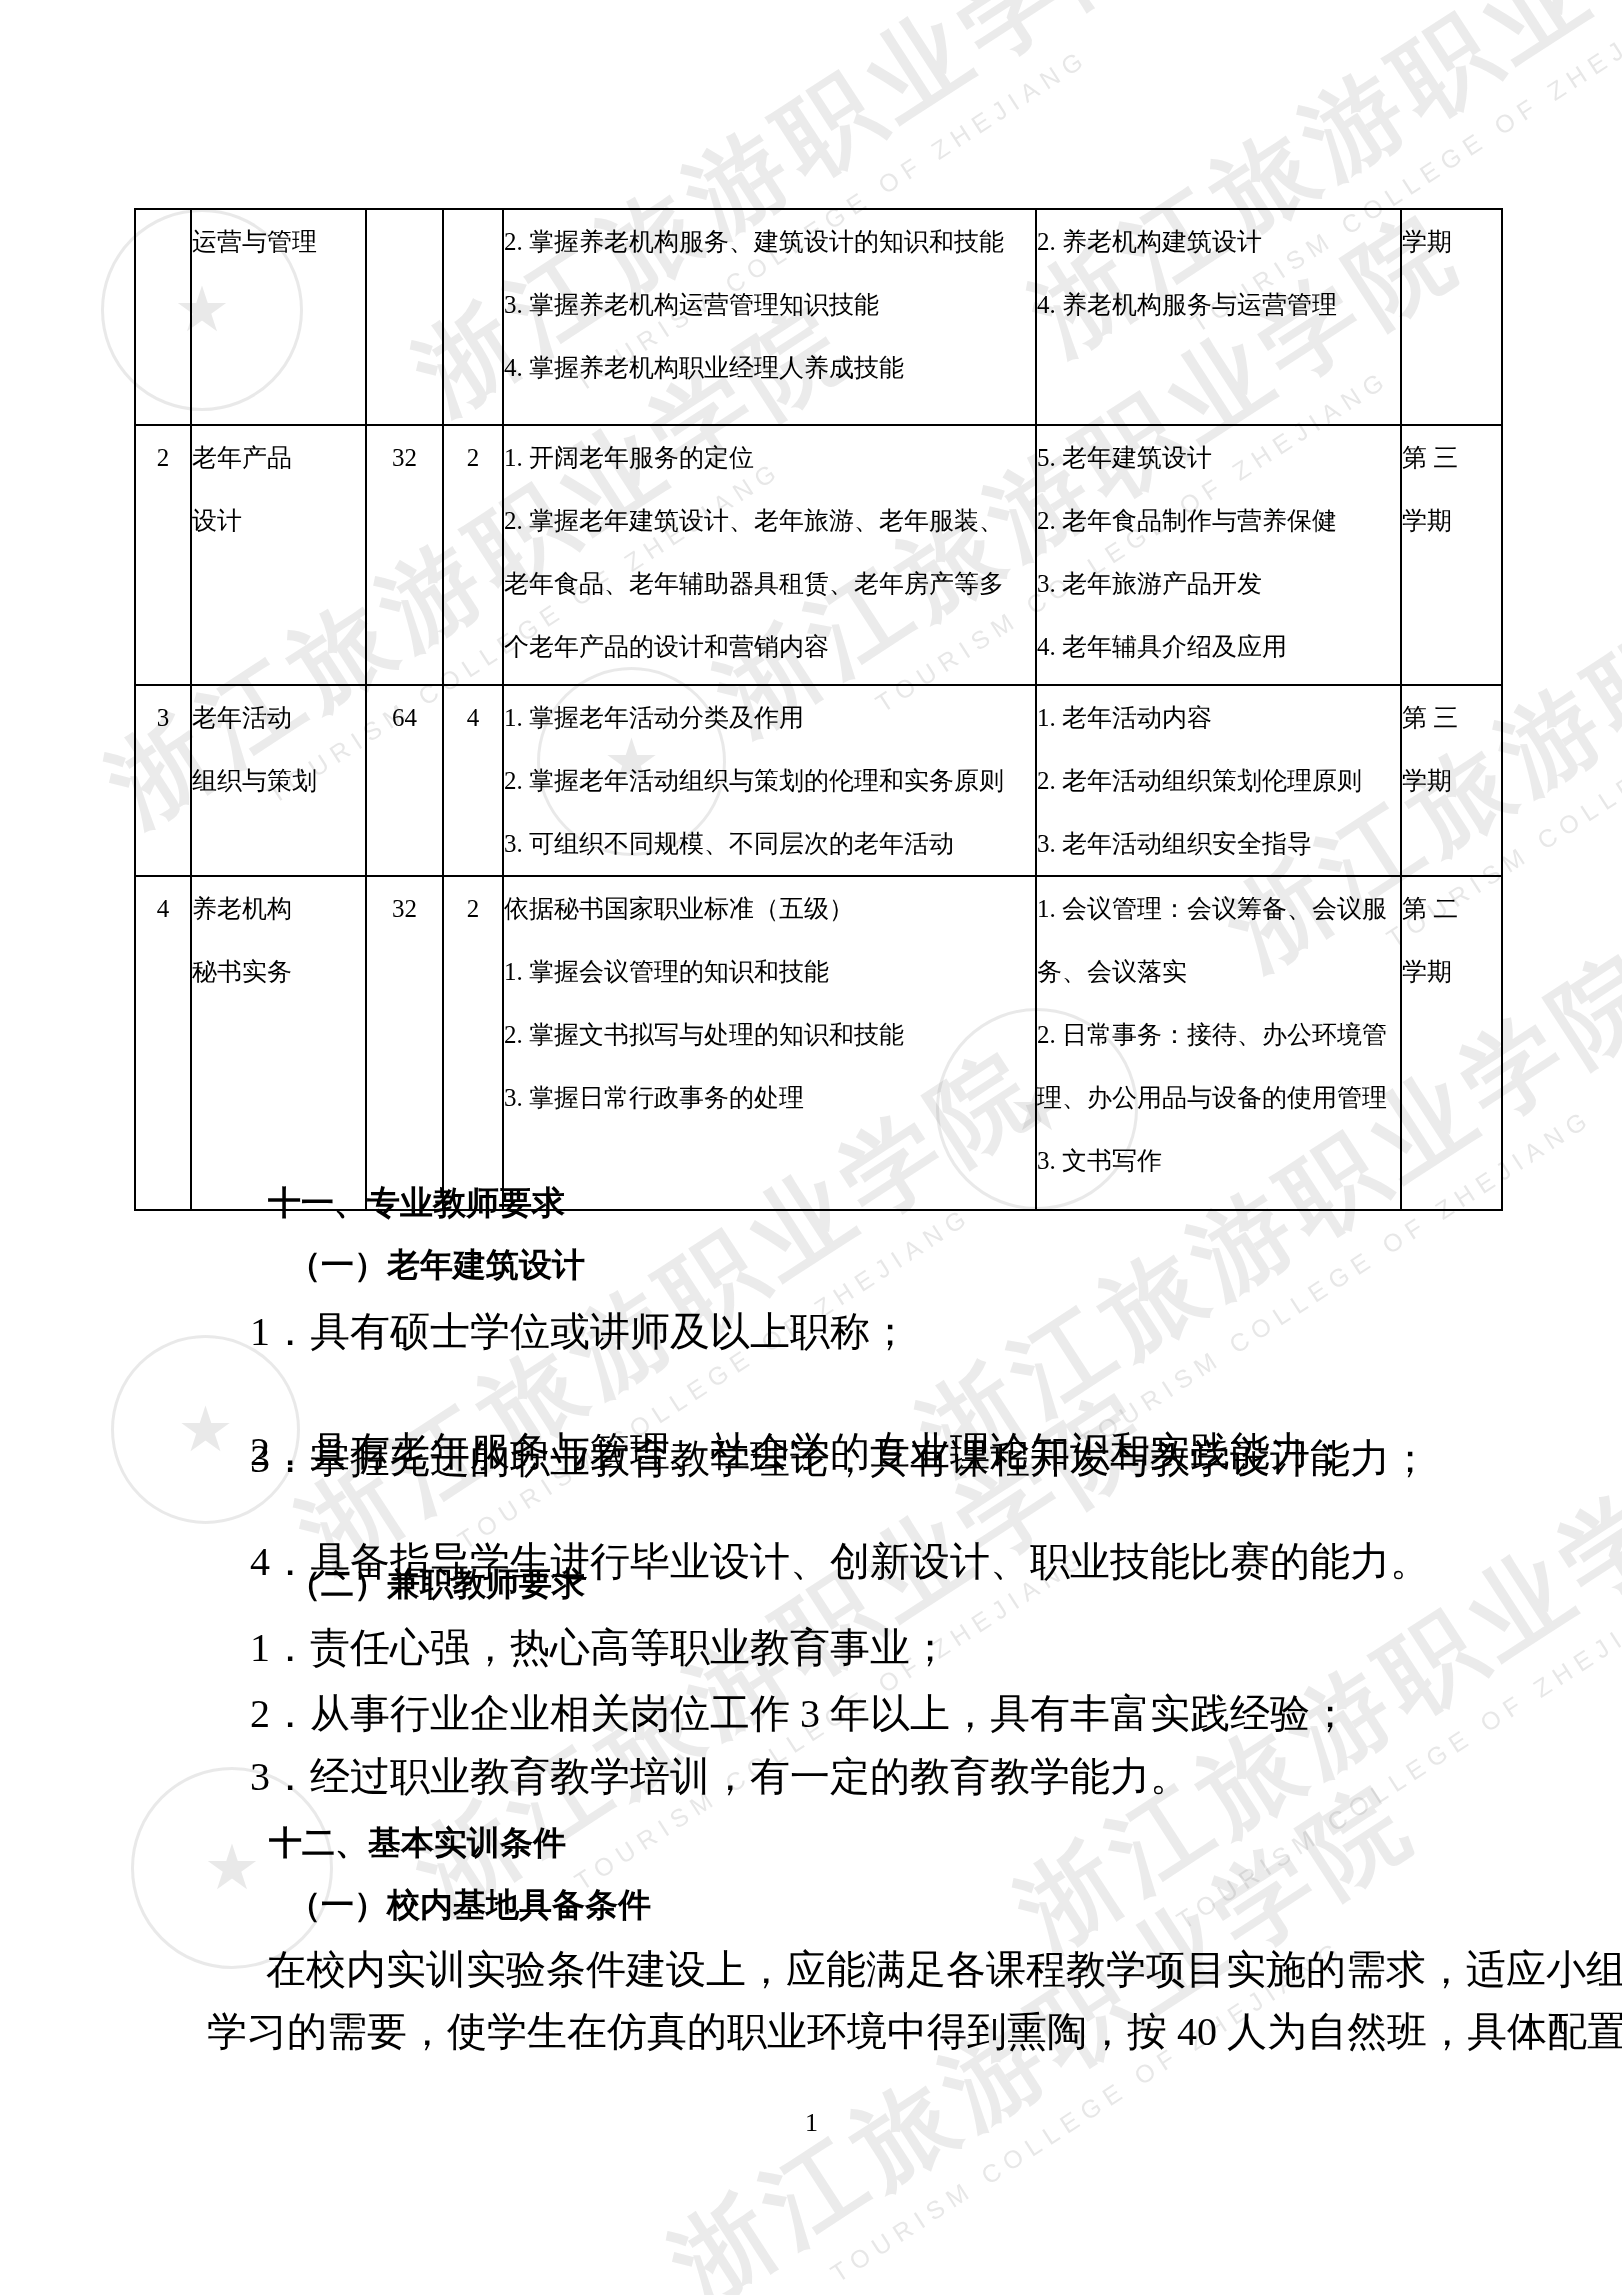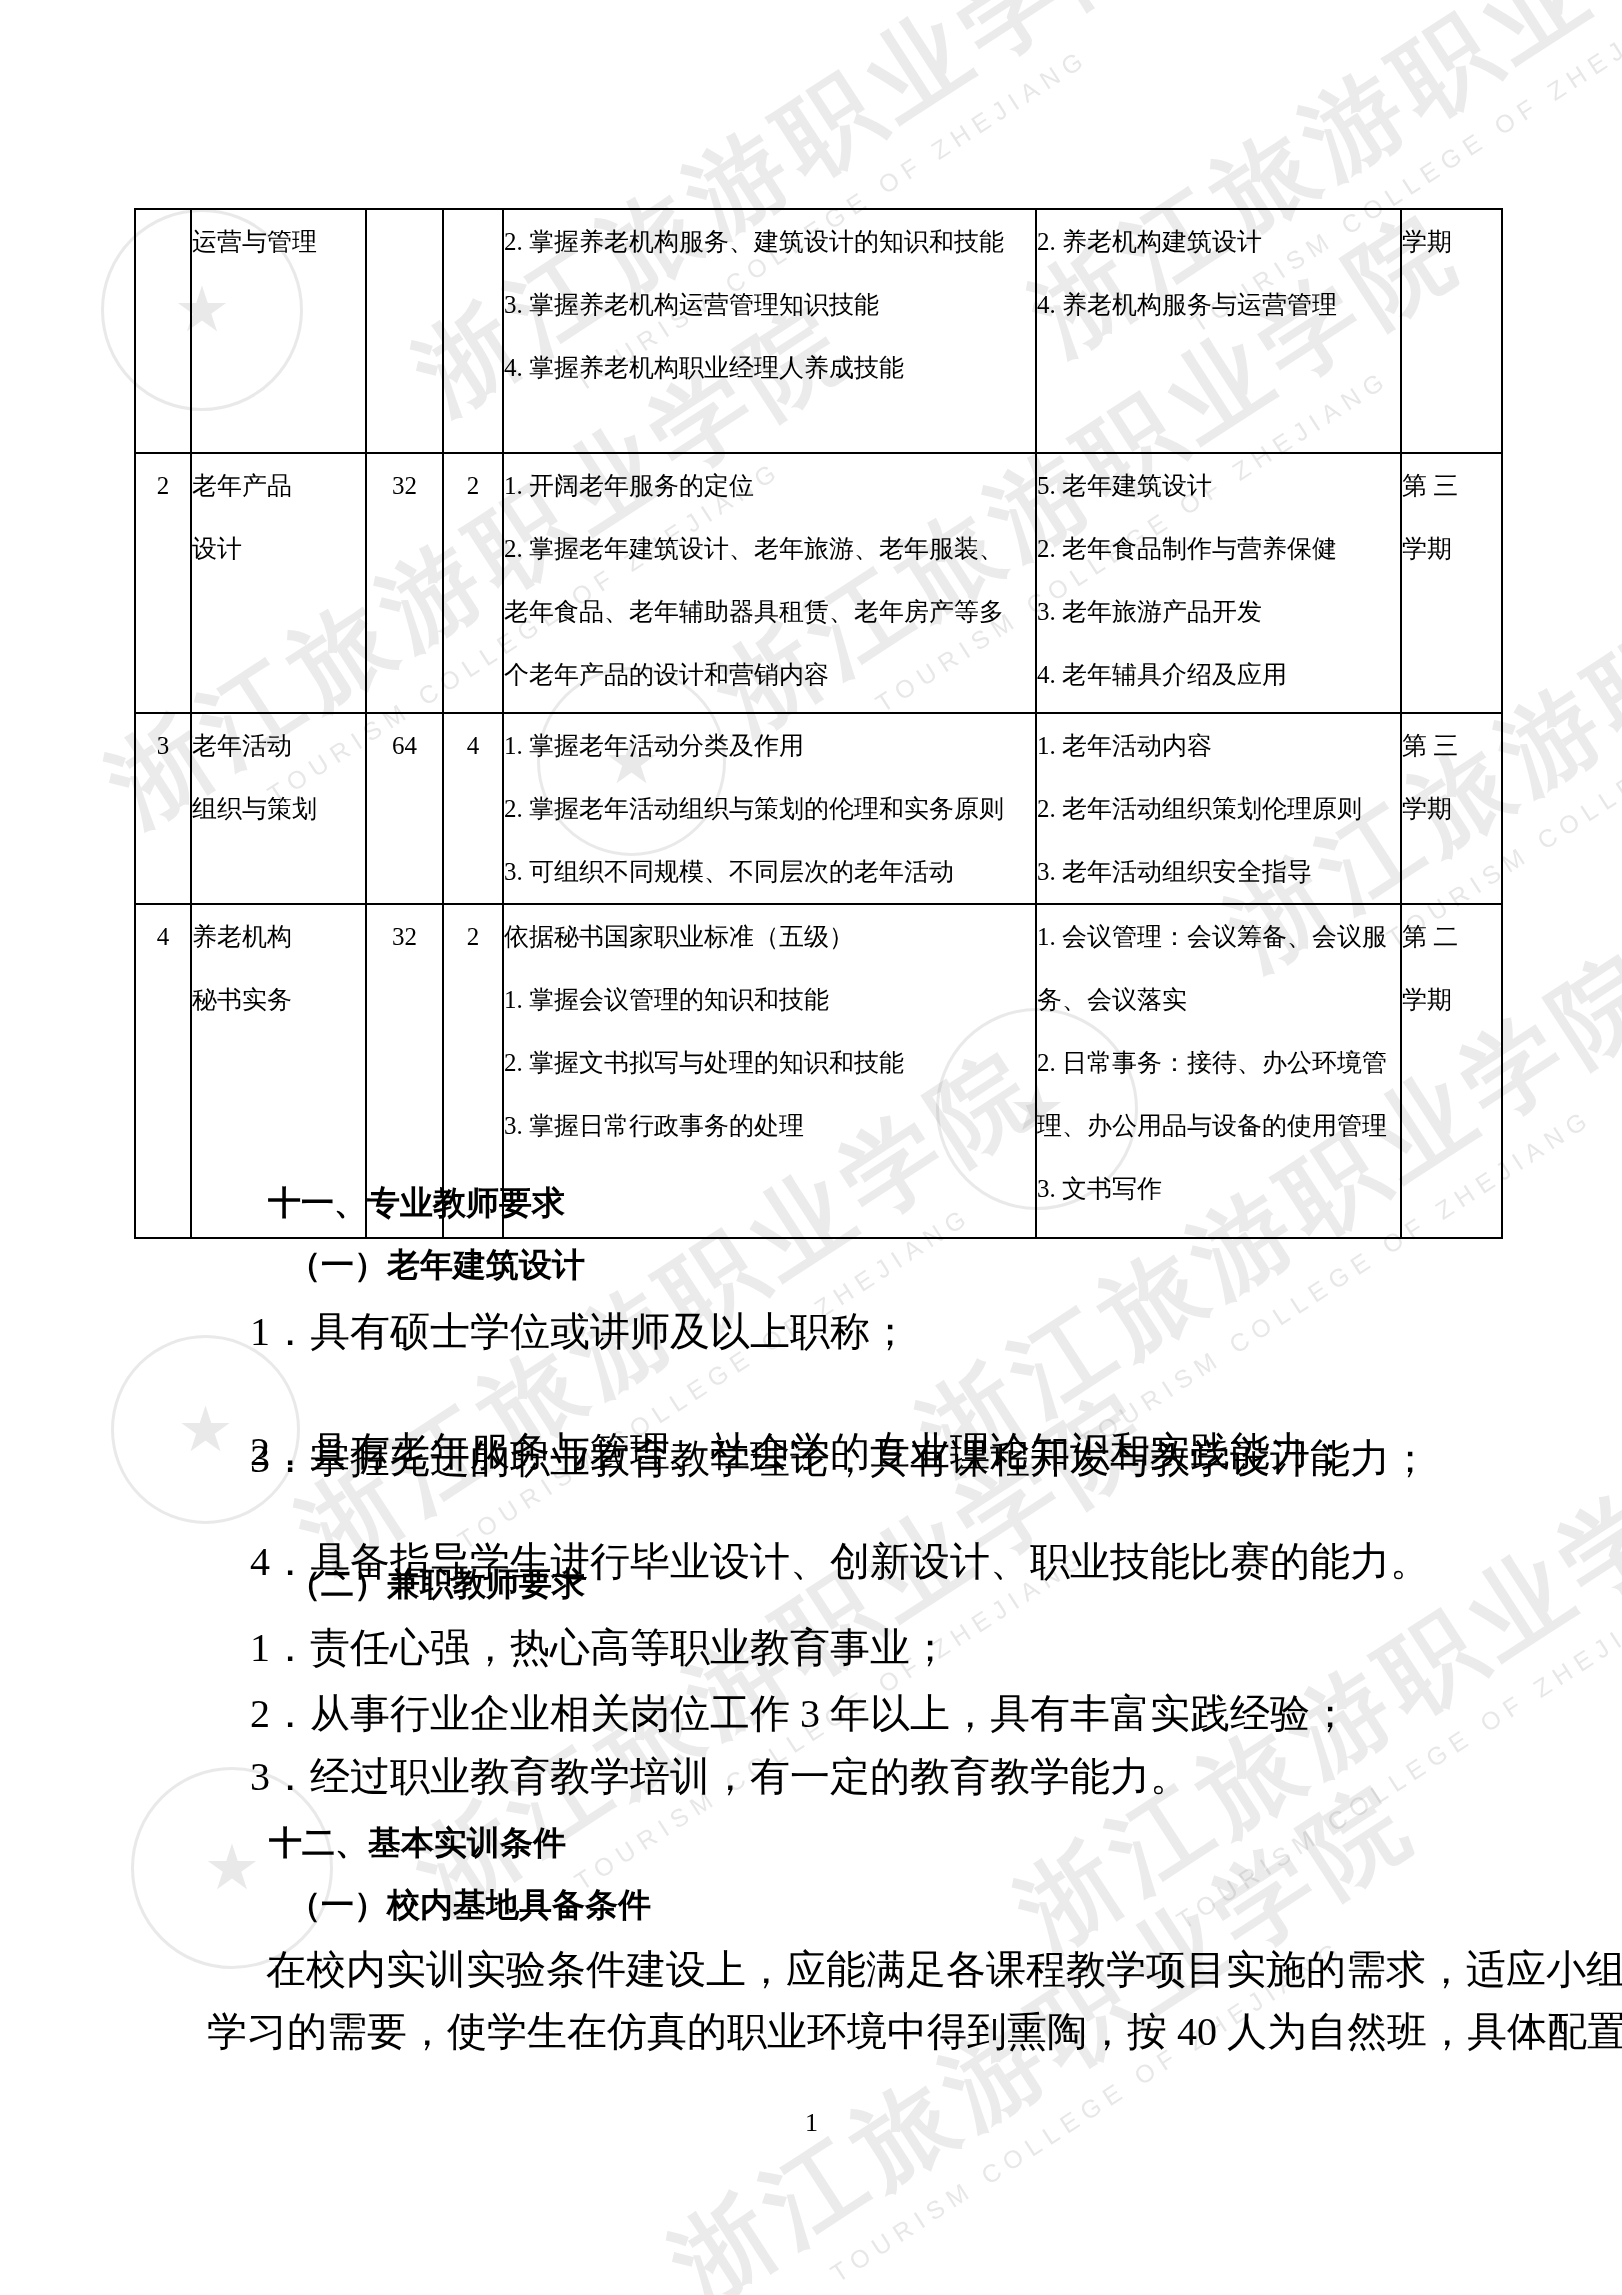--- a/index.html
+++ b/index.html
@@ -31,21 +31,21 @@
   .seal .star { font-size:63px; color:rgba(120,120,120,0.16); }
 
   
   table.ctable {
     position:absolute; left:134px; top:208px;
     border-collapse:collapse; table-layout:fixed;
   }
   table.ctable td {
     border:2.6px solid #000; vertical-align:top; padding:0; overflow:hidden;
   }
-  tr.r1 { height:244px; }
+  tr.r1 { height:216px; }
   tr.r2 { height:260px; }
   tr.r3 { height:190px; }
   tr.r4 { height:334px; }
   .ln { height:63px; line-height:63px; font-size:25px; white-space:nowrap; }
   td.cc { text-align:center; }
   td.pl24 { padding-left:15.7px; }
   td.pl14 { padding-left:9.2px; }
 
   
   .bline {

